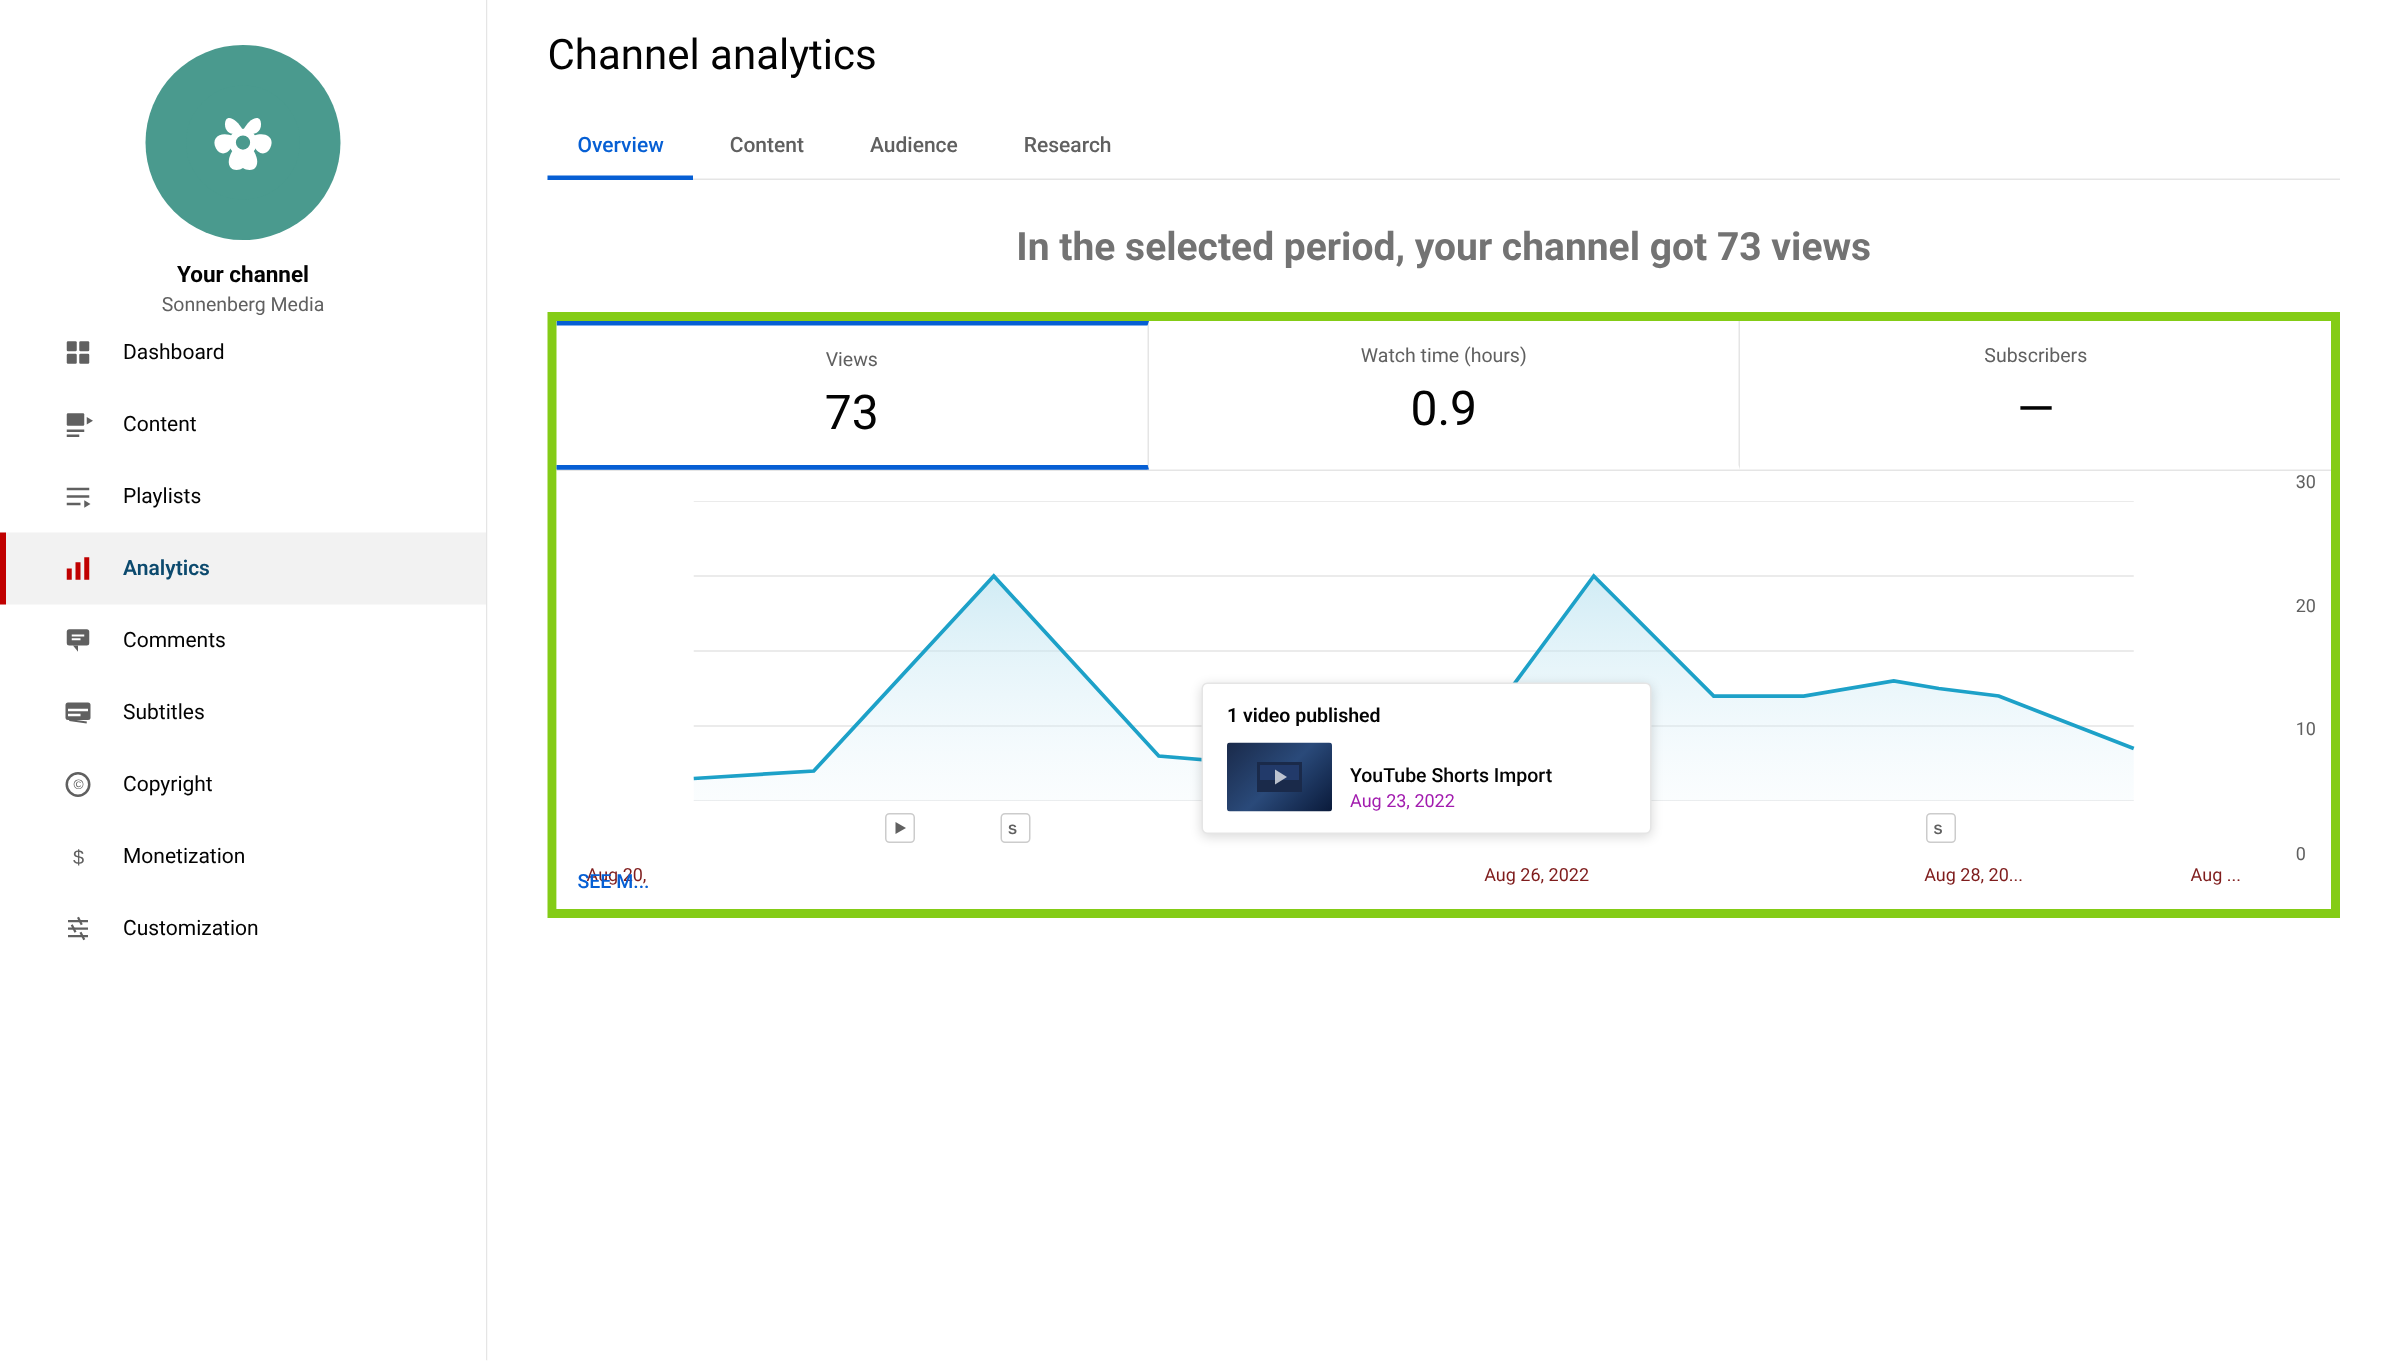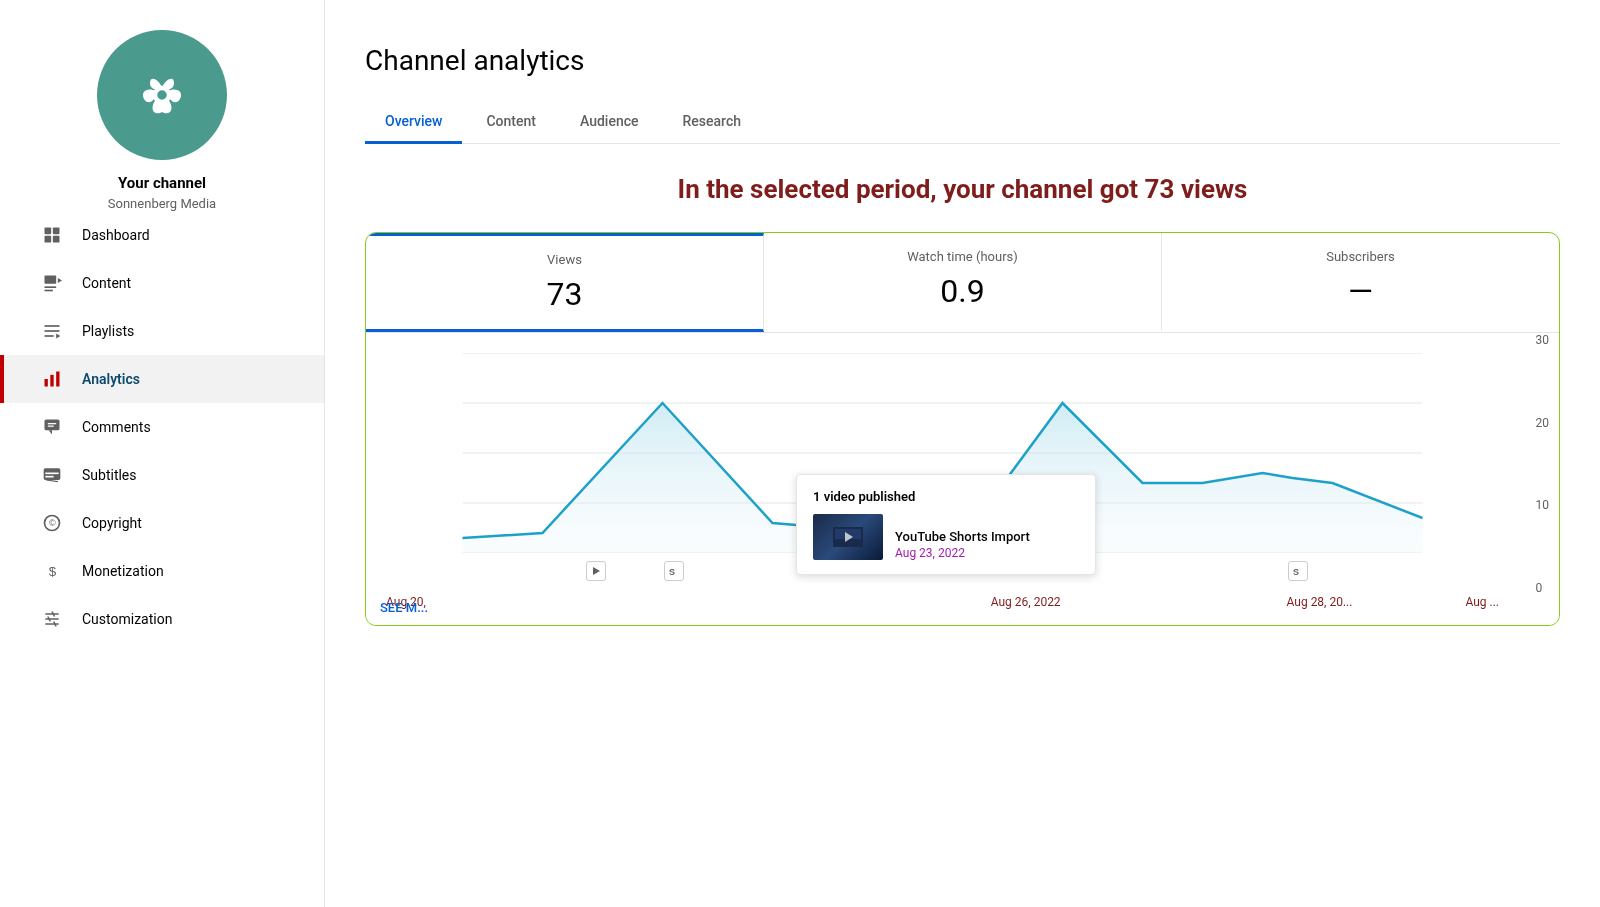--- a/index.html
+++ b/index.html
@@ -79,21 +79,21 @@
     }
     .nav-icon svg {
       width: 20px;
       height: 20px;
     }
 
     
     .main {
       flex: 1;
       overflow-y: auto;
-      padding: 44px 40px;
+      padding: 20px 40px;
       background: #fff;
     }
     .page-title {
       font-size: 28px;
       font-weight: 400;
       color: #030303;
       margin-bottom: 24px;
     }
     .tabs {
       display: flex;
@@ -110,29 +110,29 @@
       margin-bottom: -1px;
       font-weight: 500;
     }
     .tab.active {
       color: #065fd4;
       border-bottom-color: #065fd4;
     }
     .headline {
       font-size: 26px;
       font-weight: 700;
-      color: #7f1d1d;
+      color: #737373;
       text-align: center;
       margin-bottom: 28px;
     }
 
     
     .stats-container {
-      border: 1px solid #84cc16;
-      border-radius: 11px;
+      border: 6px solid #84cc16;
+      border-radius: 0;
       overflow: hidden;
       background: #fff;
     }
     .stats-tabs {
       display: flex;
       border-bottom: 1px solid #e5e5e5;
     }
     .stat-tab {
       flex: 1;
       padding: 16px 24px;

